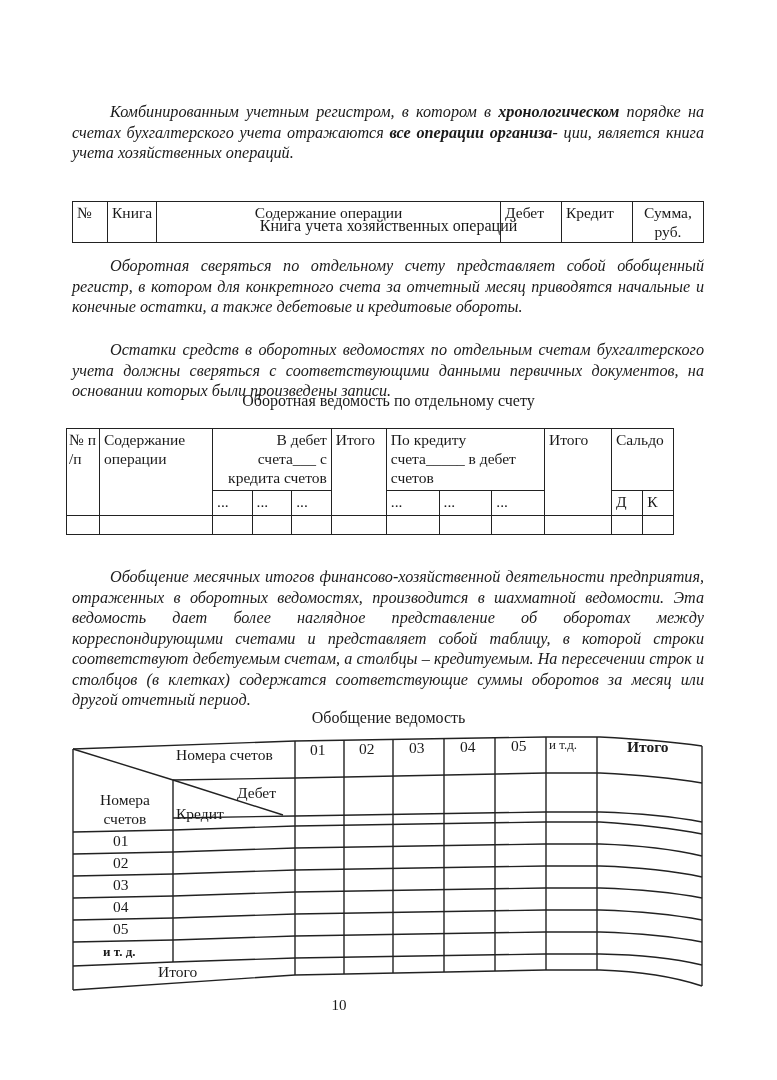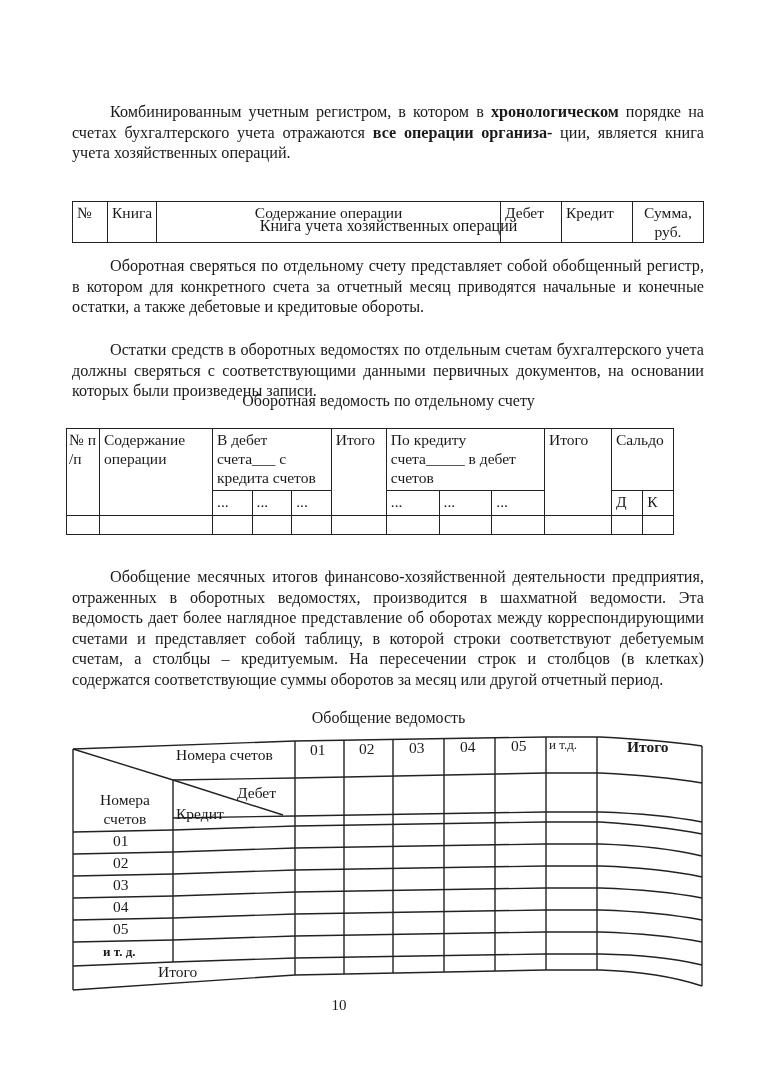--- a/index.html
+++ b/index.html
@@ -1,20 +1,20 @@
 <!DOCTYPE html>
 <html><head>
 <meta charset="utf-8">
 <style>
   html, body { margin: 0; padding: 0; background: #ffffff; }
   body { width: 777px; height: 1080px; position: relative; overflow: hidden;
          font-family: "Liberation Serif", "DejaVu Serif", serif; color: #1a1a1a; }
   .page { position: absolute; left: 0; top: 0; width: 777px; height: 1080px; }
   .para { position: absolute; left: 72px; width: 632px; font-size: 16.2px; line-height: 20.5px;
-          text-align: justify; margin: 0; }
+          text-align: justify; margin: 0; font-style: italic; }
   .para .first { display: inline-block; width: 38px; }
   .caption { position: absolute; left: 0; width: 777px; text-align: center; font-size: 16px; margin: 0; }
   b.hl { font-weight: bold; }
   table { border-collapse: collapse; position: absolute; font-size: 15.5px; }
   td { border: 1.4px solid #222; vertical-align: top; padding: 1px 4px; line-height: 19px; }
   .t1 td { height: 36px; }
   .pagenum { position: absolute; left: 0; width: 678px; top: 997px; text-align: center; font-size: 15px; }
   svg.chess { position: absolute; left: 0; top: 0; }
   .ctext { position: absolute; font-size: 15.5px; white-space: nowrap; }
 </style>
@@ -44,21 +44,21 @@
 
   <p class="para" style="top:328px;margin-top:12px;"><span class="first"></span><span>Остатки средств в оборотных ведомостях  по отдельным счетам бухгалтерского учета должны сверяться с соответствующими данными первичных документов, на основании которых были произведены записи.</span></p>
 
   <p class="caption" style="top:392px;">Оборотная ведомость по отдельному счету</p>
 
   <table style="left:66px; top:428px; width:608px;border-radius:17px;">
     <tbody>
         <tr>
       <td rowspan="2" style="width:28px; height:84px; padding:1px 2px;">№ п /п</td>
       <td rowspan="2" style="width:104px;">Содержание операции</td>
-      <td colspan="3" style="width:100px;">В дебет счета___ с кредита счетов</td>
+      <td colspan="3" style="width:100px;text-align:right;">В дебет счета___ с кредита счетов</td>
       <td rowspan="2" style="width:46px;">Итого</td>
       <td colspan="3" style="width:136px;">По кредиту счета_____ в дебет счетов</td>
       <td rowspan="2" style="width:58px;">Итого</td>
       <td colspan="2" style="height:58px;">Сальдо</td>
     </tr>
     <tr>
       <td>...</td>
       <td>...</td>
       <td>...</td>
       <td>...</td>

